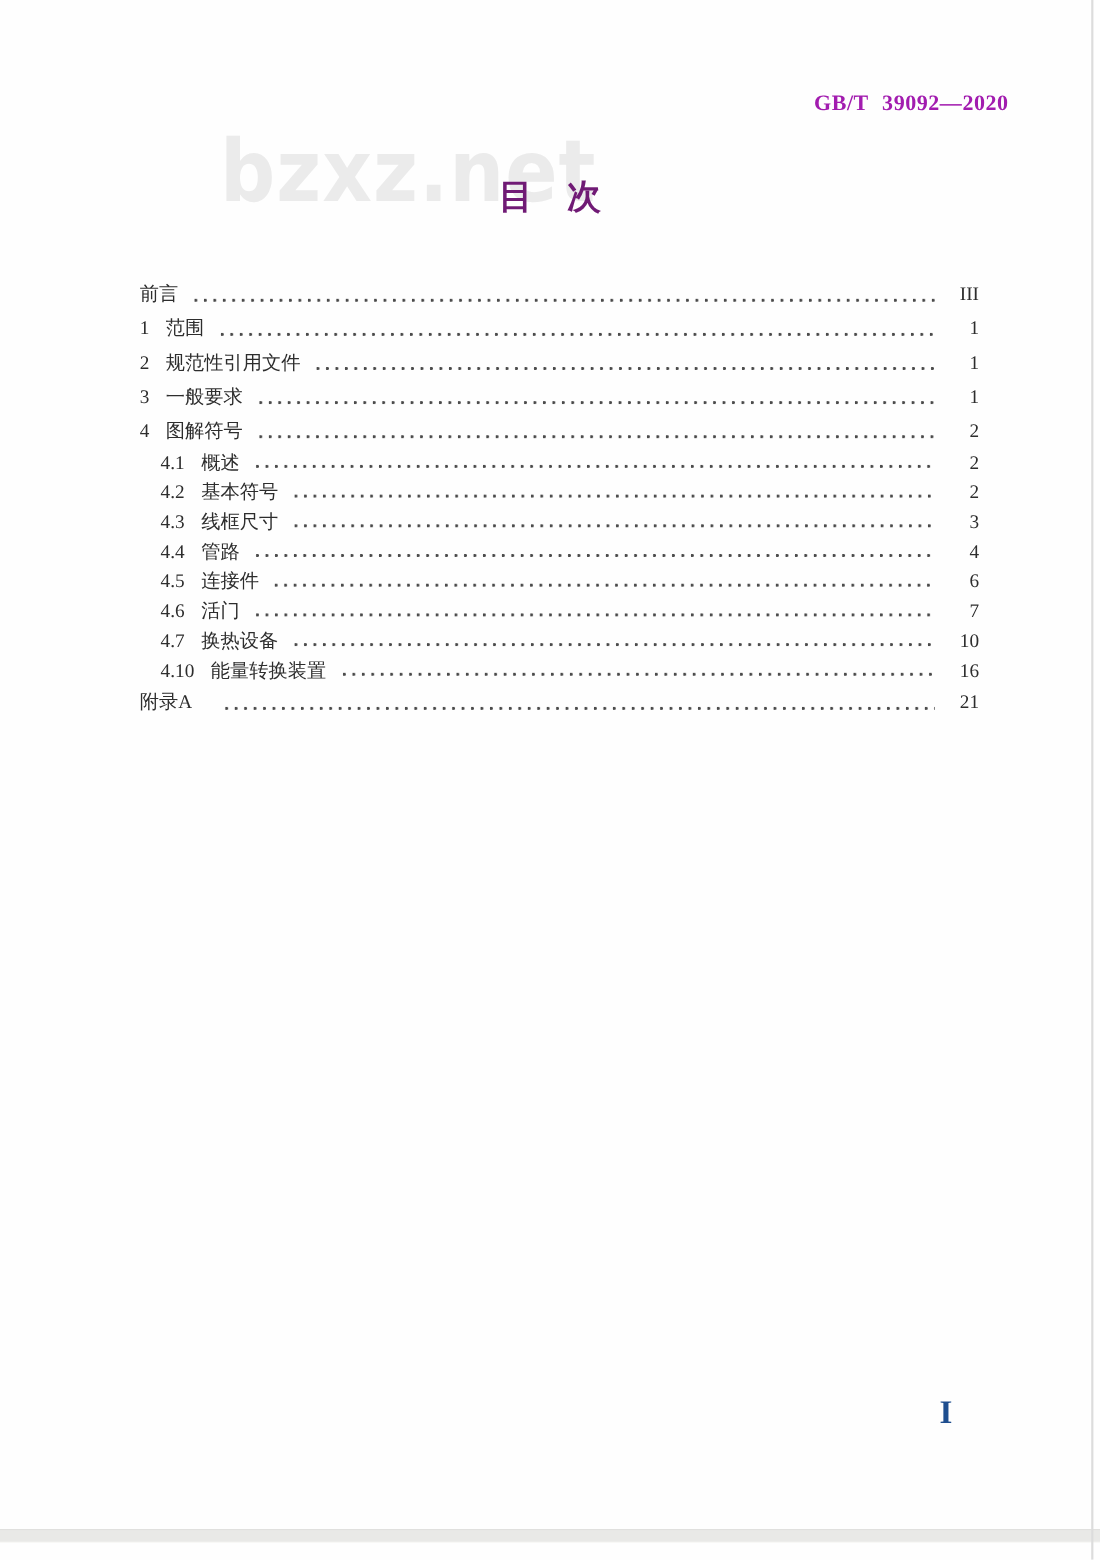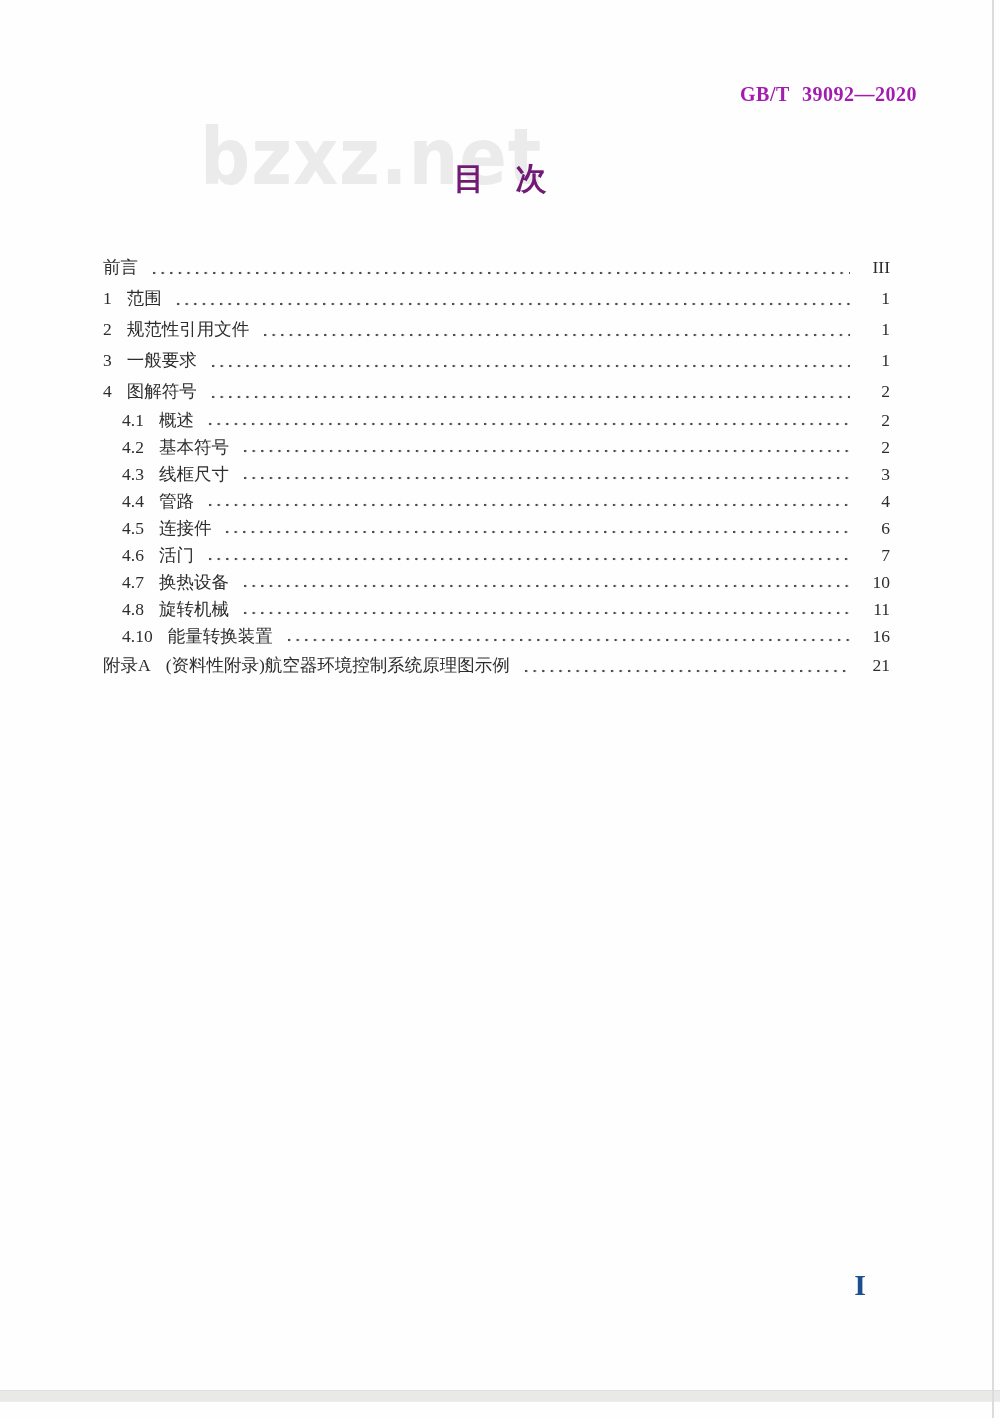--- a/index.html
+++ b/index.html
@@ -51,21 +51,21 @@
     font-size:31px;font-weight:bold;color:#701a75;
     z-index:1;
   }
 
   .toc{
     position:absolute;top:252px;left:103px;width:787px;
     font-size:17.5px;color:var(--text-dark);
     z-index:1;
   }
   .toc-row{
-    display:flex;align-items:center;
+    display:flex;align-items:center;margin-left:24px;
   }
   .toc-row.level0{height:31px;line-height:31px;}
   .toc-row.level1{height:27px;line-height:27px;padding-left:19px;}
   .toc-row .num{margin-right:15px;white-space:nowrap;}
   .toc-row .label{white-space:nowrap;}
   .toc-row .leader{
     flex:1;align-self:flex-end;height:8px;
     margin:0 10px 6px 14px;
     background-image:radial-gradient(circle at 2px 4px, var(--dot-color) 1.2px, transparent 1.6px);
     background-size:8.6px 8px;background-repeat:repeat-x;background-position:left center;
@@ -151,34 +151,27 @@
     <span class="leader"></span>
     <span class="pg">7</span>
   </div>
       <div class="toc-row level1">
     <span class="num">4.7</span>
     <span class="label">换热设备</span>
     <span class="leader"></span>
     <span class="pg">10</span>
   </div>
       <div class="toc-row level1">
-    <span class="num">4.8</span>
-    <span class="label">旋转机械</span>
-    <span class="leader"></span>
-    <span class="pg">11</span>
-  </div>
-      <div class="toc-row level1">
     <span class="num">4.10</span>
     <span class="label">能量转换装置</span>
     <span class="leader"></span>
     <span class="pg">16</span>
   </div>
       <div class="toc-row level0">
     <span class="num">附录A</span>
-    <span class="label">(资料性附录)航空器环境控制系统原理图示例</span>
     <span class="leader"></span>
     <span class="pg">21</span>
   </div>
     </div>
   <div class="folio">I</div>
   <div class="separator"></div>
   <div class="edge-line"></div>
 </div>
 
 </body></html>

